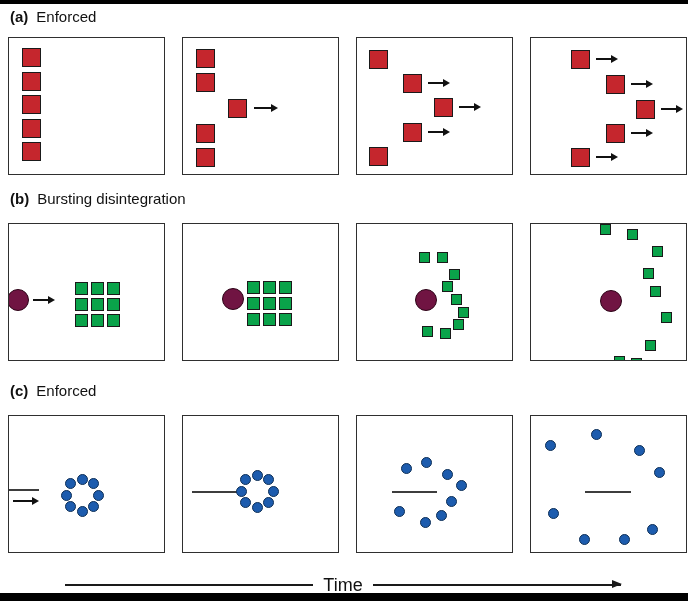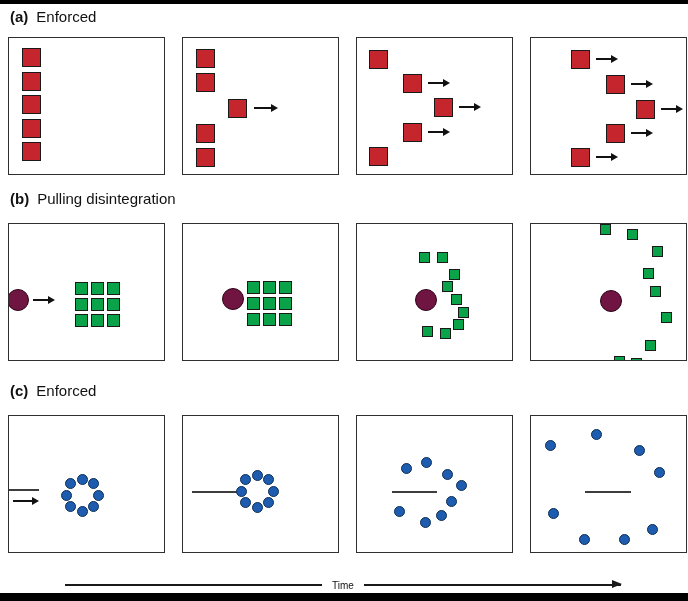--- a/index.html
+++ b/index.html
@@ -17,21 +17,21 @@
   .dot { width:11px; height:11px; border-radius:50%; border:1.6px solid #0d2f57; }
   .probe { width:22px; height:22px; border-radius:50%; border:1px solid #2e0418; }
   .arrow { position:absolute; height:9px; }
   .a-line { position:absolute; left:0; right:4px; top:3.6px; height:1.8px; background:#111111; }
   .a-head { position:absolute; right:0; top:0.5px; width:0; height:0;
             border-left:7px solid #111111; border-top:4px solid transparent; border-bottom:4px solid transparent; }
   .needle { position:absolute; height:1.8px; background:#3d3d3d; }
   .ringwrap { position:absolute; inset:0; }
   .time-axis { position:absolute; top:577px; left:65px; width:556px; height:16px; display:flex; align-items:center; }
   .t-line { flex:1 1 0; height:1.8px; background:#1a1a1a; position:relative; }
-  .t-label { padding:0 10px; font-size:10px; color:#111111; }
+  .t-label { padding:0 10px; font-size:18px; color:#111111; }
   .ah { position:absolute; right:-1px; top:-3.8px; width:0; height:0;
         border-left:10px solid #1a1a1a; border-top:4.6px solid transparent; border-bottom:4.6px solid transparent; }
 </style>
 </head>
 <body>
 
 <div class="page">
   <div class="bar top"></div>
 
   <div class="row-label" style="top:8px;">
@@ -98,21 +98,21 @@
         </div>
         <div class="shape sq" style="left: 40px; top: 110px; width: 19px; height: 19px; background: rgb(197, 38, 45);"></div>
         <div class="arrow" style="left: 65px; top: 114.5px; width: 22px;">
           <div class="a-line"></div>
           <div class="a-head"></div>
         </div>
       </div>
     </div>
 
   <div class="row-label" style="top:190px;">
-    <b>(b)</b><span>Pulling disintegration</span>
+    <b>(b)</b><span>Bursting disintegration</span>
   </div>
   <div class="panel-row" id="row-b" style="top:223px;">
       <div class="panel">
         <div class="shape probe" style="left: -2px; top: 65px; width: 22px; height: 22px; background: rgb(112, 20, 66);"></div>
         <div class="arrow" style="left: 24px; top: 71.5px; width: 22px;">
           <div class="a-line"></div>
           <div class="a-head"></div>
         </div>
         <div class="shape sq" style="left: 66px; top: 58px; width: 13px; height: 13px; background: rgb(10, 163, 74);"></div>
         <div class="shape sq" style="left: 82px; top: 58px; width: 13px; height: 13px; background: rgb(10, 163, 74);"></div>

